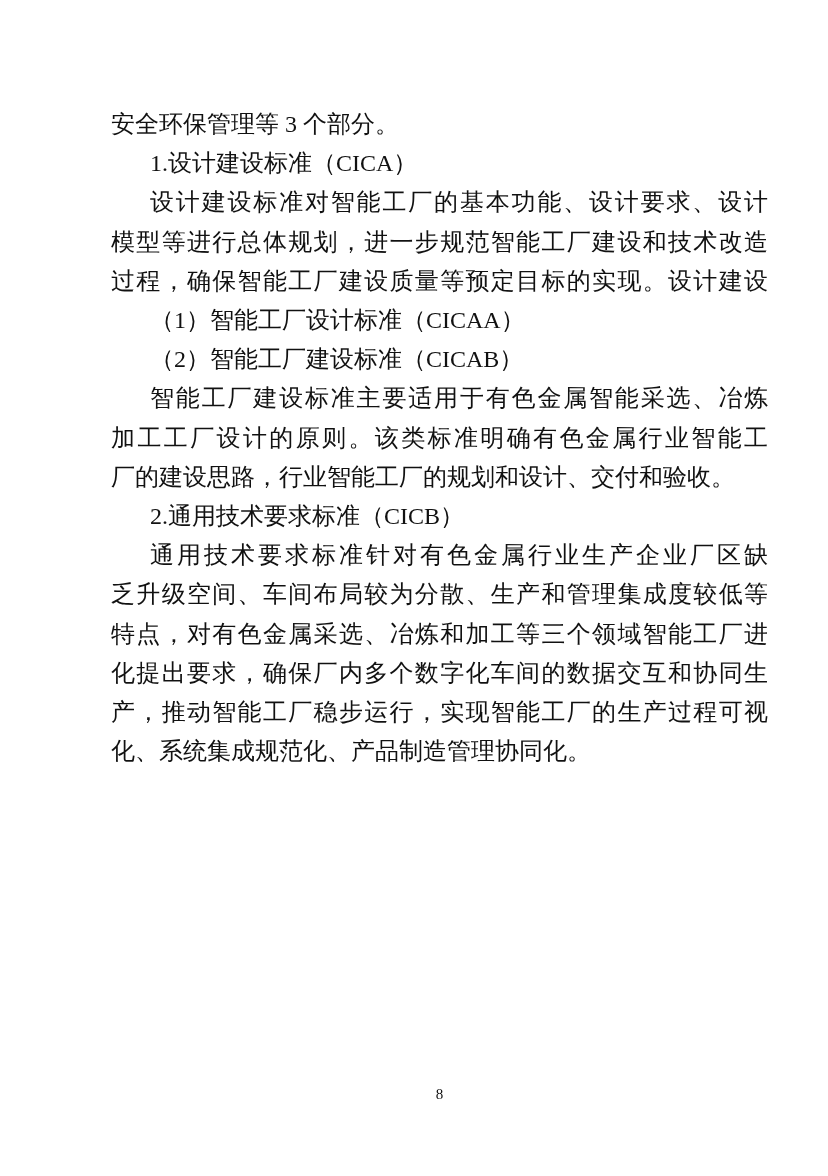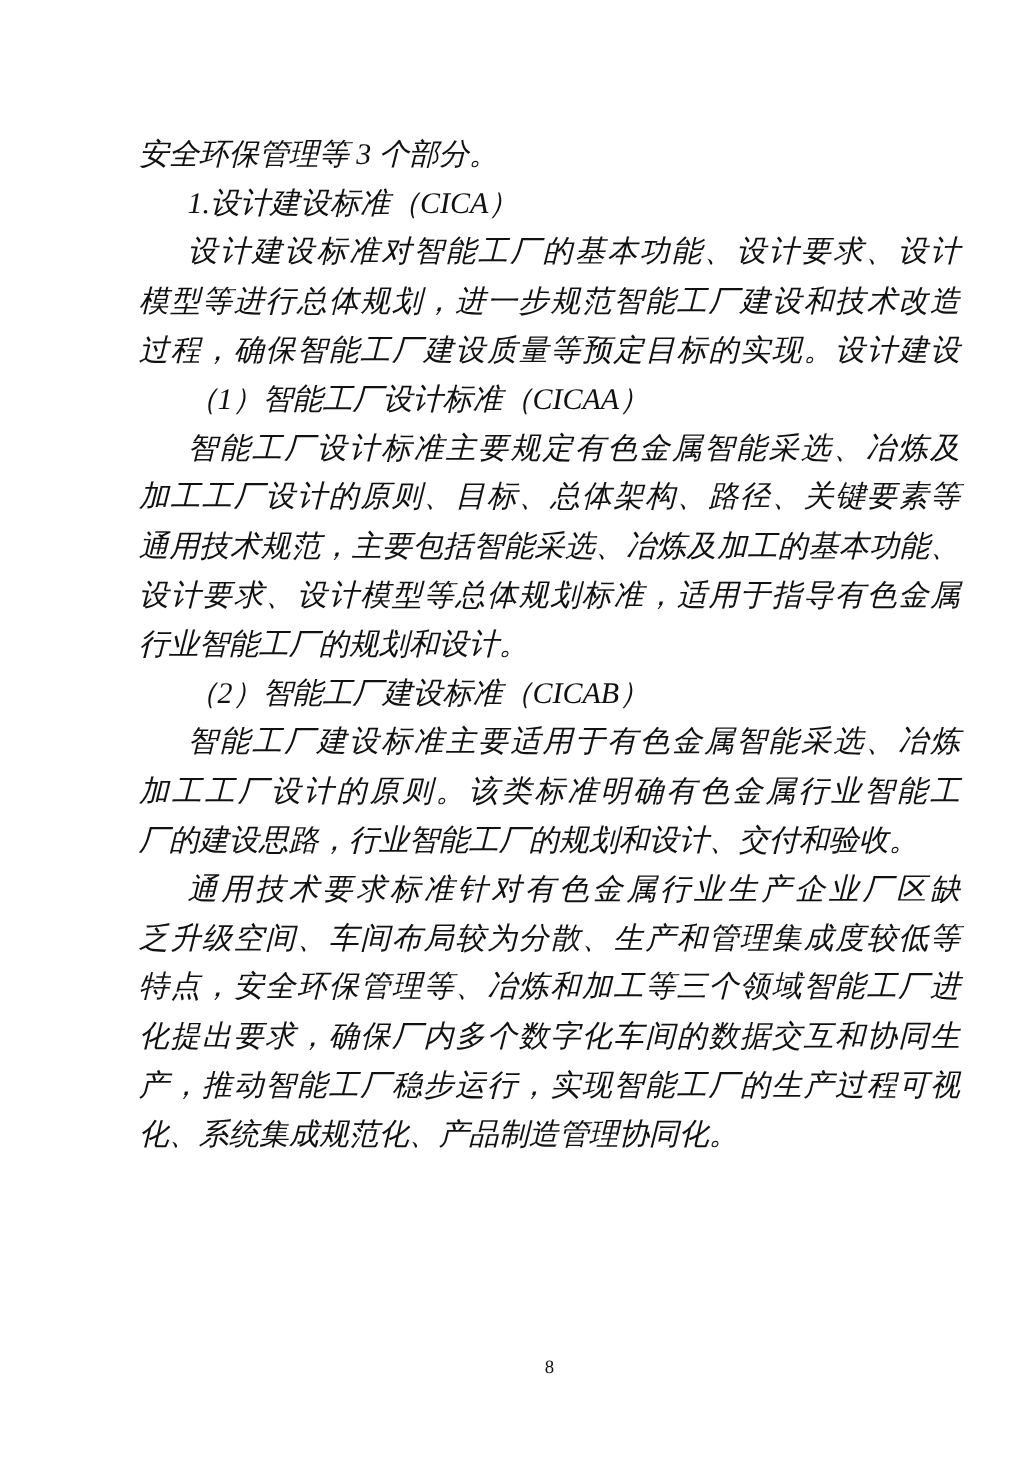--- a/index.html
+++ b/index.html
@@ -20,21 +20,20 @@
     position: absolute;
     left: 111px;
     top: 105px;
     width: 657px;
     font-size: 24px;
     line-height: 39.2px;
   }
   .paragraph {
     margin: 0;
     padding: 0;
-    font-style: italic;
   }
   .line {
     text-align: justify;
     text-align-last: justify;
     white-space: normal;
     word-break: keep-all;
   }
   .line.indent {
     text-indent: 39px;
   }
@@ -65,38 +64,34 @@
       </div>
       <div class="paragraph">
         <div class="line indent">设计建设标准对智能工厂的基本功能、设计要求、设计</div>
         <div class="line">模型等进行总体规划，进一步规范智能工厂建设和技术改造</div>
         <div class="line">过程，确保智能工厂建设质量等预定目标的实现。设计建设</div>
       </div>
       <div class="paragraph">
         <div class="line indent final">（1）智能工厂设计标准（CICAA）</div>
       </div>
       <div class="paragraph">
-        <div class="line indent">智能工厂设计标准主要规定有色金属智能采选、冶炼及</div>
-        <div class="line">加工工厂设计的原则、目标、总体架构、路径、关键要素等</div>
-        <div class="line">通用技术规范，主要包括智能采选、冶炼及加工的基本功能、</div>
-        <div class="line">设计要求、设计模型等总体规划标准，适用于指导有色金属</div>
-        <div class="line final">行业智能工厂的规划和设计。</div>
-      </div>
-      <div class="paragraph">
         <div class="line indent final">（2）智能工厂建设标准（CICAB）</div>
       </div>
       <div class="paragraph">
         <div class="line indent">智能工厂建设标准主要适用于有色金属智能采选、冶炼</div>
         <div class="line">加工工厂设计的原则。该类标准明确有色金属行业智能工</div>
         <div class="line final">厂的建设思路，行业智能工厂的规划和设计、交付和验收。</div>
       </div>
       <div class="paragraph">
+        <div class="line indent final">2.通用技术要求标准（CICB）</div>
+      </div>
+      <div class="paragraph">
         <div class="line indent">通用技术要求标准针对有色金属行业生产企业厂区缺</div>
         <div class="line">乏升级空间、车间布局较为分散、生产和管理集成度较低等</div>
-        <div class="line">特点，安全环保管理等、冶炼和加工等三个领域智能工厂进</div>
+        <div class="line">特点，对有色金属采选、冶炼和加工等三个领域智能工厂进</div>
         <div class="line">化提出要求，确保厂内多个数字化车间的数据交互和协同生</div>
         <div class="line">产，推动智能工厂稳步运行，实现智能工厂的生产过程可视</div>
         <div class="line final">化、系统集成规范化、产品制造管理协同化。</div>
       </div>
     </div>
   <div class="footer">
     <span>8</span>
   </div>
 </div>
 

